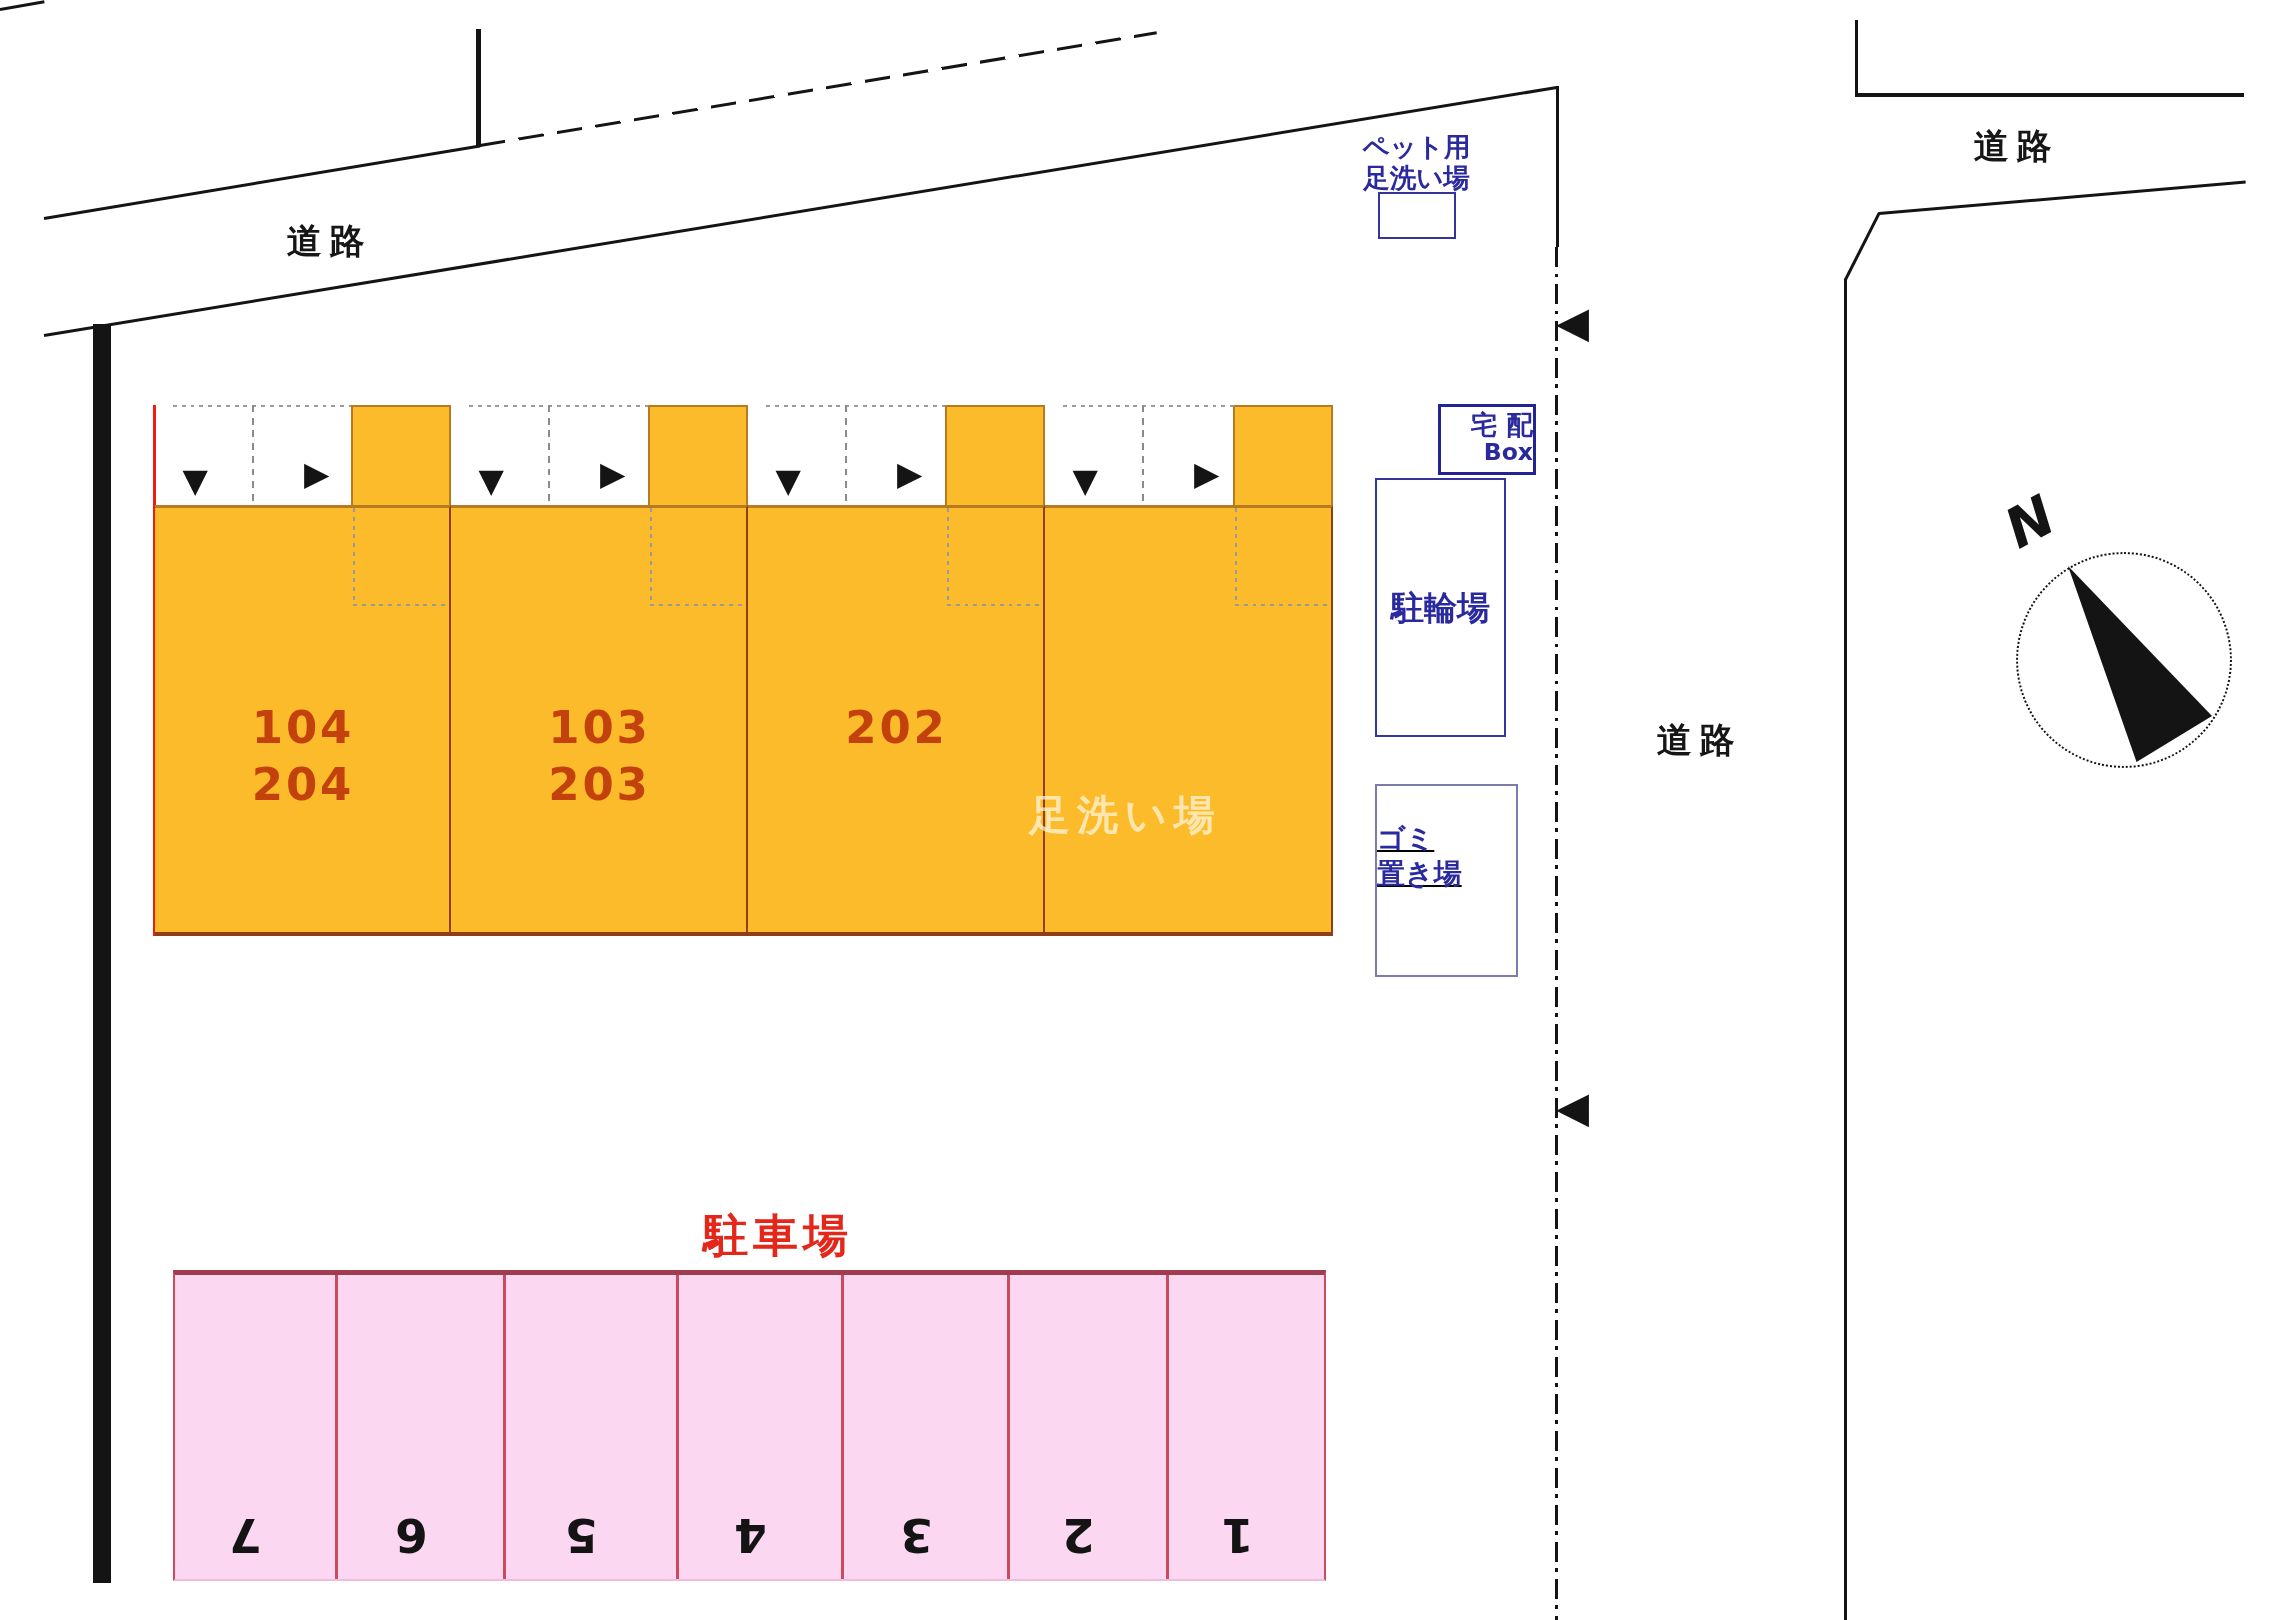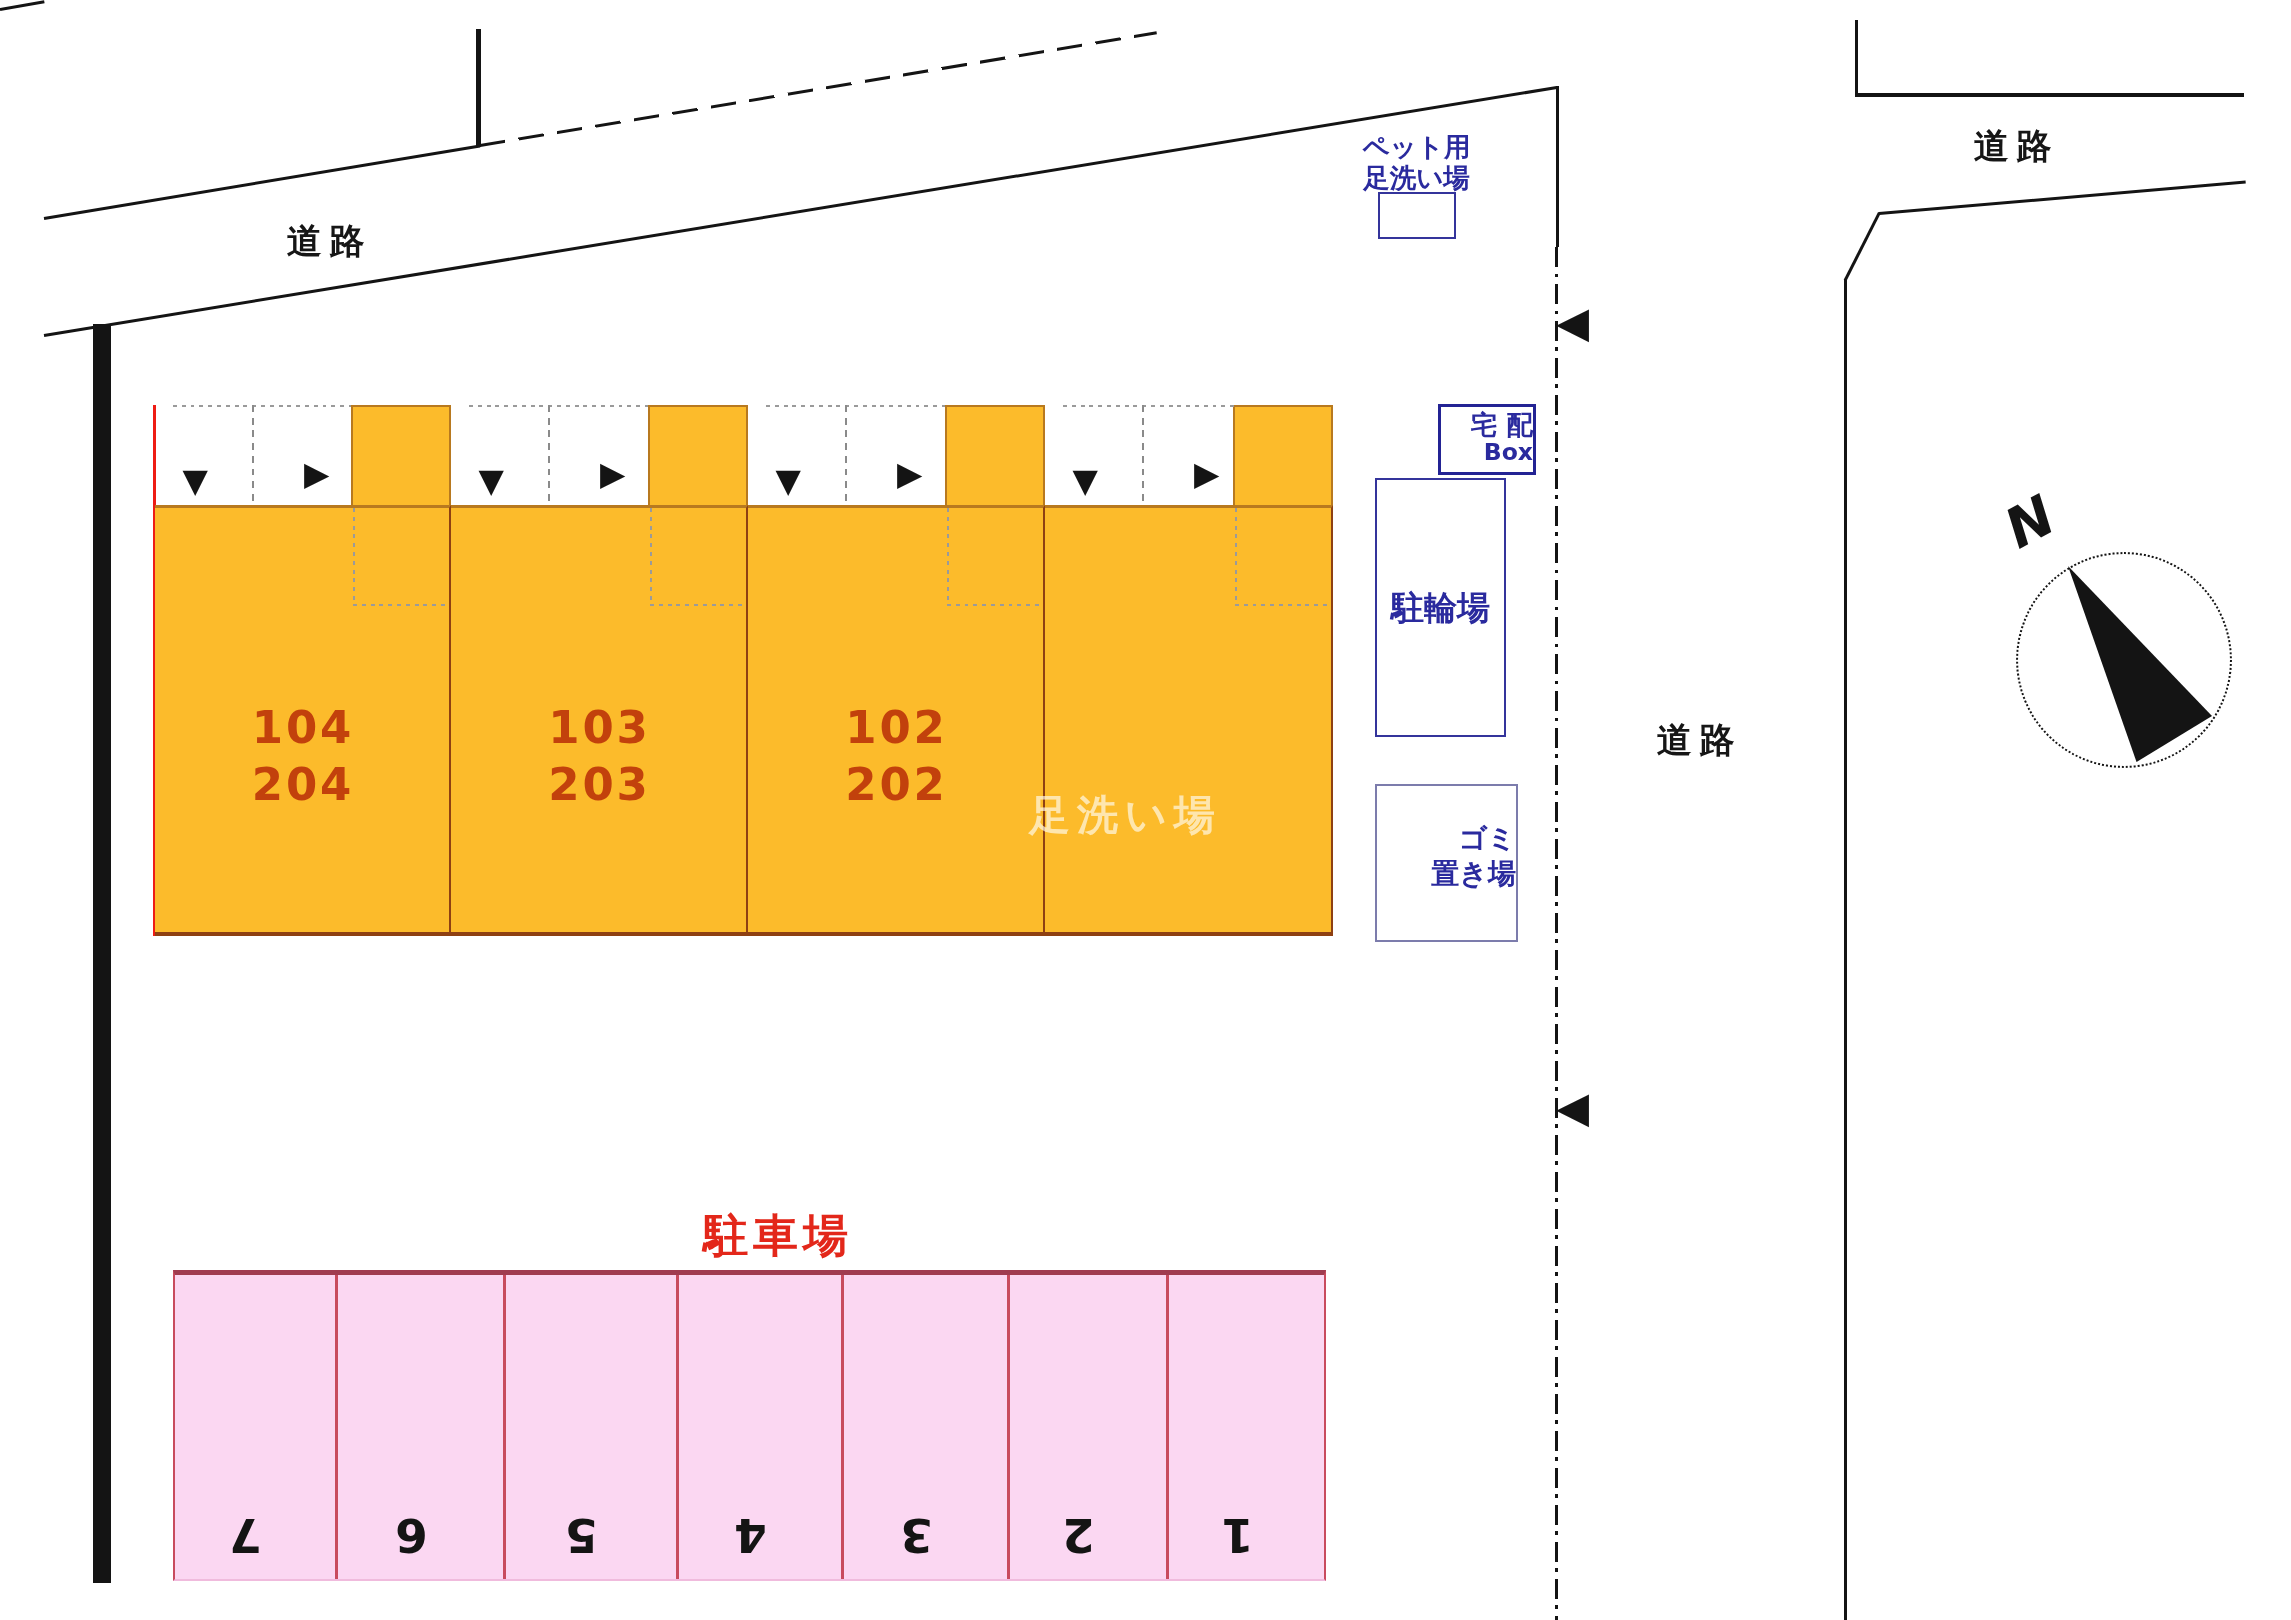--- a/index.html
+++ b/index.html
@@ -88,21 +88,21 @@
 
   <div class="facility-box" style="left:1438px;top:404px;width:98px;height:71px;border:3.9px solid #232394;text-align:right;">
     <div class="navy" style="font-size:26.5px;line-height:31px;margin-top:2px;">宅 配</div>
     <div class="navy" style="font-size:23.5px;line-height:25.5px;">Box</div>
   </div>
 
   <div class="facility-box" style="left:1375px;top:478px;width:131px;height:259px;border:2.9px solid #34349b;">
     <div class="navy" style="position:absolute;left:0;right:0;top:106px;text-align:center;font-size:33px;">駐輪場</div>
   </div>
 
-  <div class="facility-box" style="left:1375px;top:784px;width:143px;height:158px;border:2.9px solid #7c7cac;text-align:right;">
+  <div class="facility-box" style="left:1375px;top:784px;width:143px;height:193px;border:2.9px solid #7c7cac;text-align:left;text-decoration:underline;">
     <div class="navy" style="font-size:28px;line-height:35px;margin-top:35px;">ゴミ</div>
     <div class="navy" style="font-size:28px;line-height:35px;">置き場</div>
   </div>
 
   <div class="hline" style="left:153px;top:405px;width:2.9px;height:531px;background:#ee1c14;"></div>
 
   <div class="unit" style="left:155px;width:296px;">
     <div class="tab" style="left:196px;"></div>
     <div class="main"></div>
     <div class="dot-gray-h" style="left:17.6px;top:0;width:178px;"></div>
@@ -135,21 +135,20 @@
   <div class="unit" style="left:748px;width:297px;">
     <div class="tab" style="left:197px;"></div>
     <div class="main"></div>
     <div class="dot-gray-h" style="left:17.6px;top:0;width:179px;"></div>
     <div class="dash-gray-v" style="left:97px;top:0;height:100px;"></div>
     <span class="tri" style="left:27.4px;top:59px;">▼</span>
     <span class="tri" style="left:149px;top:52px;">▶</span>
     <div class="dot-gray-v" style="left:199px;top:103px;height:98px;"></div>
     <div class="dot-gray-h" style="left:199px;top:199px;width:95px;"></div>
     <div class="nums">
-      <div>102</div>
       <div>202</div>
     </div>
   </div>
 
   <div class="unit" style="left:1045px;width:288px;">
     <div class="tab" style="left:188px;"></div>
     <div class="main"></div>
     <div class="dot-gray-h" style="left:17.6px;top:0;width:171px;"></div>
     <div class="dash-gray-v" style="left:97px;top:0;height:100px;"></div>
     <span class="tri" style="left:27.4px;top:59px;">▼</span>

